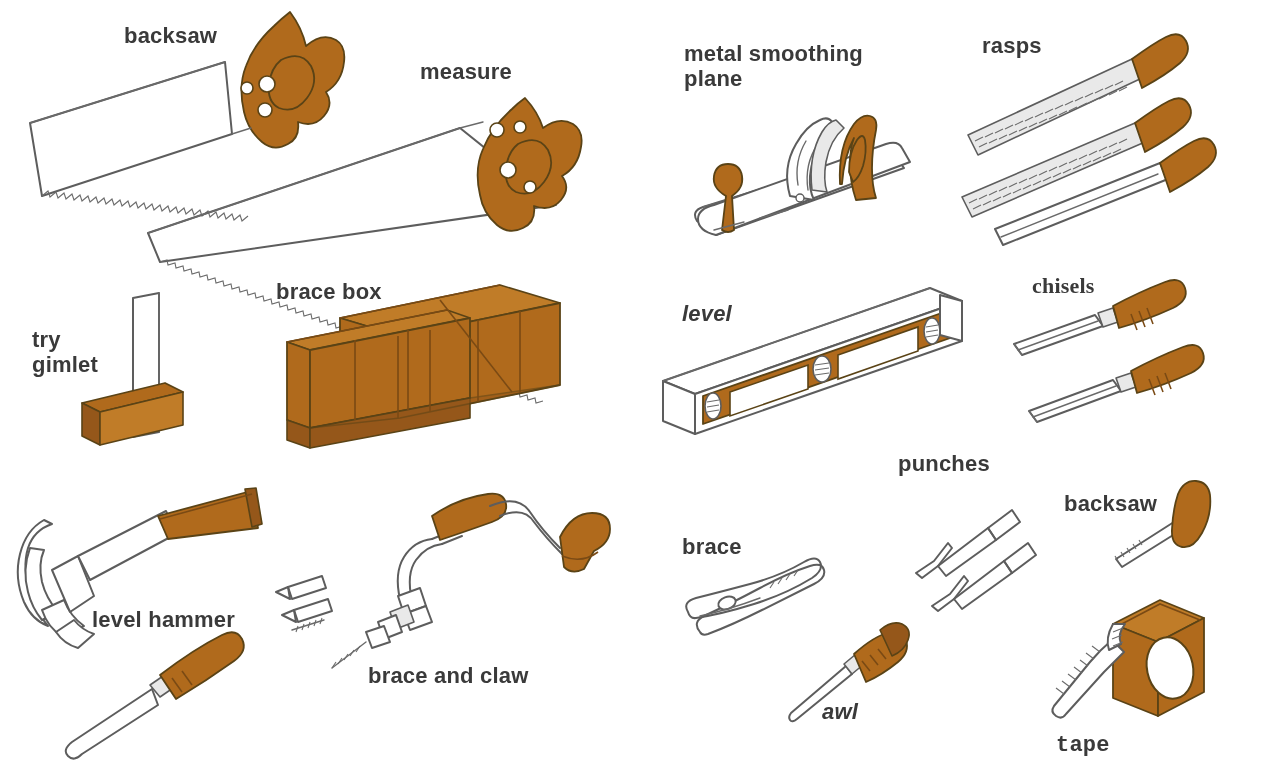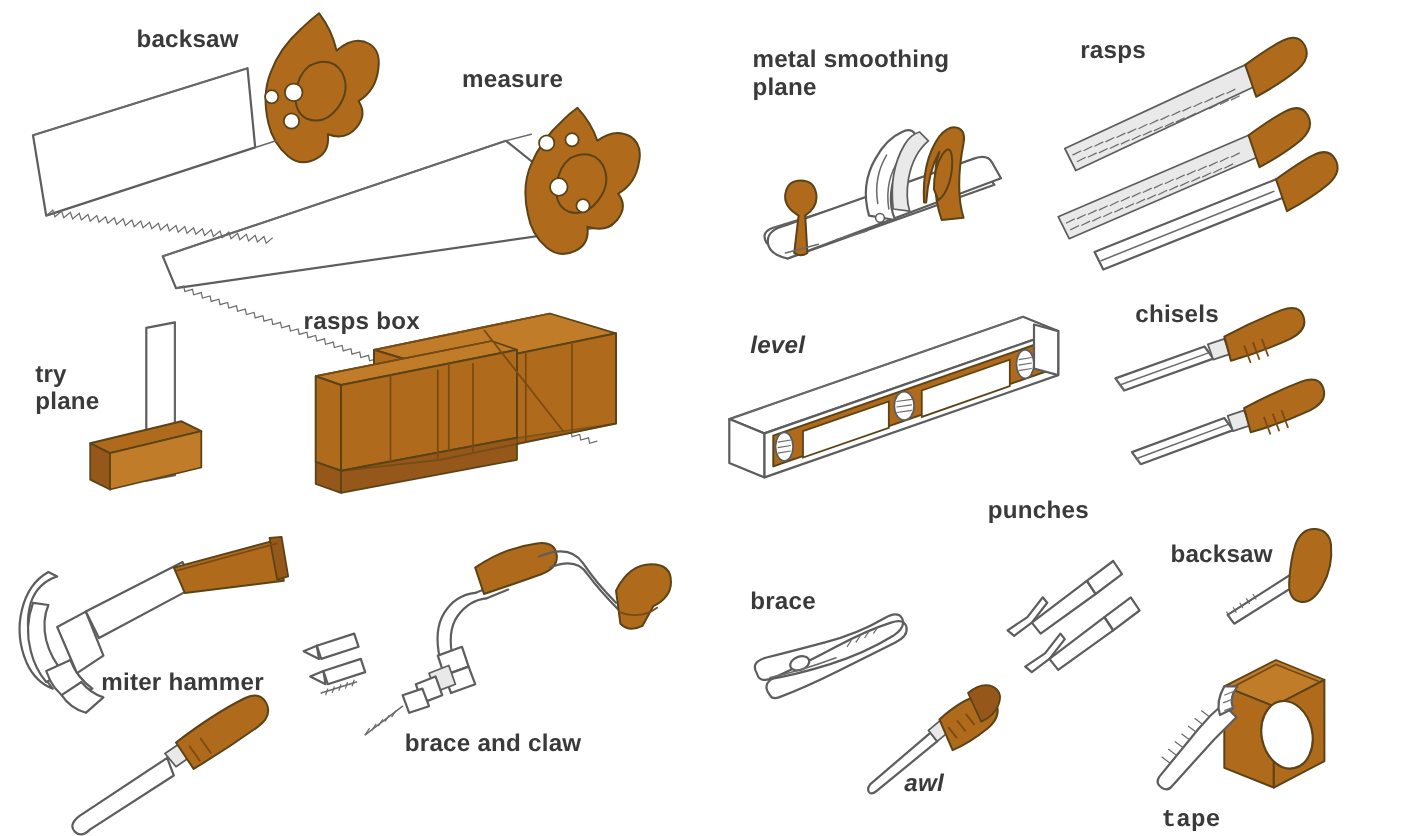--- a/index.html
+++ b/index.html
@@ -327,26 +327,26 @@
 
   </svg>
 
   <div class="lbl" style="left:124px;top:24px;">backsaw</div>
   <div class="lbl" style="left:420px;top:60px;">measure</div>
   <div class="lbl" style="left:684px;top:42px;">metal smoothing
 plane</div>
   <div class="lbl" style="left:982px;top:34px;">rasps</div>
 
   <div class="lbl" style="left:32px;top:328px;">try
-plane</div>
-  <div class="lbl" style="left:276px;top:280px;">rasps box</div>
+gimlet</div>
+  <div class="lbl" style="left:276px;top:280px;">brace box</div>
   <div class="lbl" style="left:682px;top:302px;font-style:italic;">level</div>
-  <div class="lbl" style="left:1032px;top:274px;">chisels</div>
-
-  <div class="lbl" style="left:92px;top:608px;">miter hammer</div>
+  <div class="lbl" style="left:1032px;top:274px;font-family:Liberation Serif, serif;">chisels</div>
+
+  <div class="lbl" style="left:92px;top:608px;">level hammer</div>
   <div class="lbl" style="left:368px;top:664px;">brace and claw</div>
   <div class="lbl" style="left:682px;top:535px;">brace</div>
   <div class="lbl" style="left:898px;top:452px;">punches</div>
   <div class="lbl" style="left:1064px;top:492px;">backsaw</div>
   <div class="lbl" style="left:822px;top:700px;font-style:italic;">awl</div>
   <div class="lbl" style="left:1056px;top:734px;font-family:Liberation Mono, monospace;">tape measure</div>
   <div class="lbl" style="left:96px;top:752px;color:#c9c9c9;"></div>
 
 </div>
 

